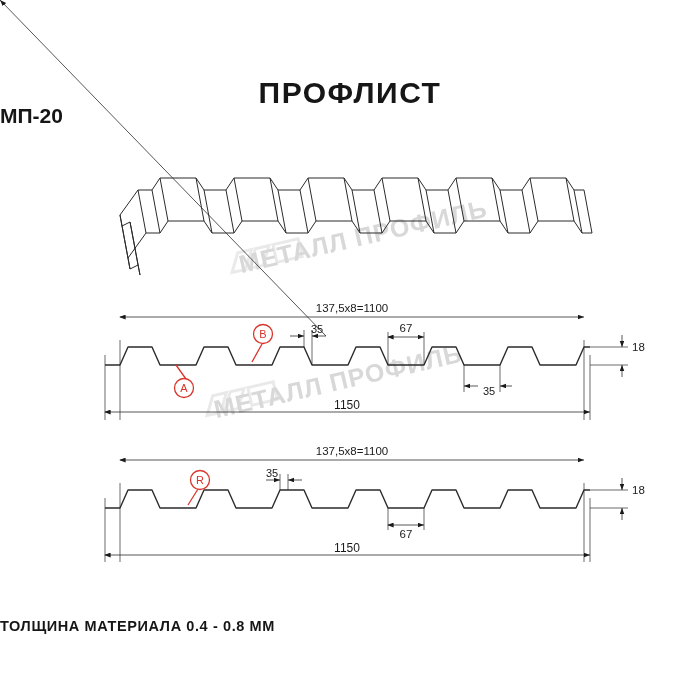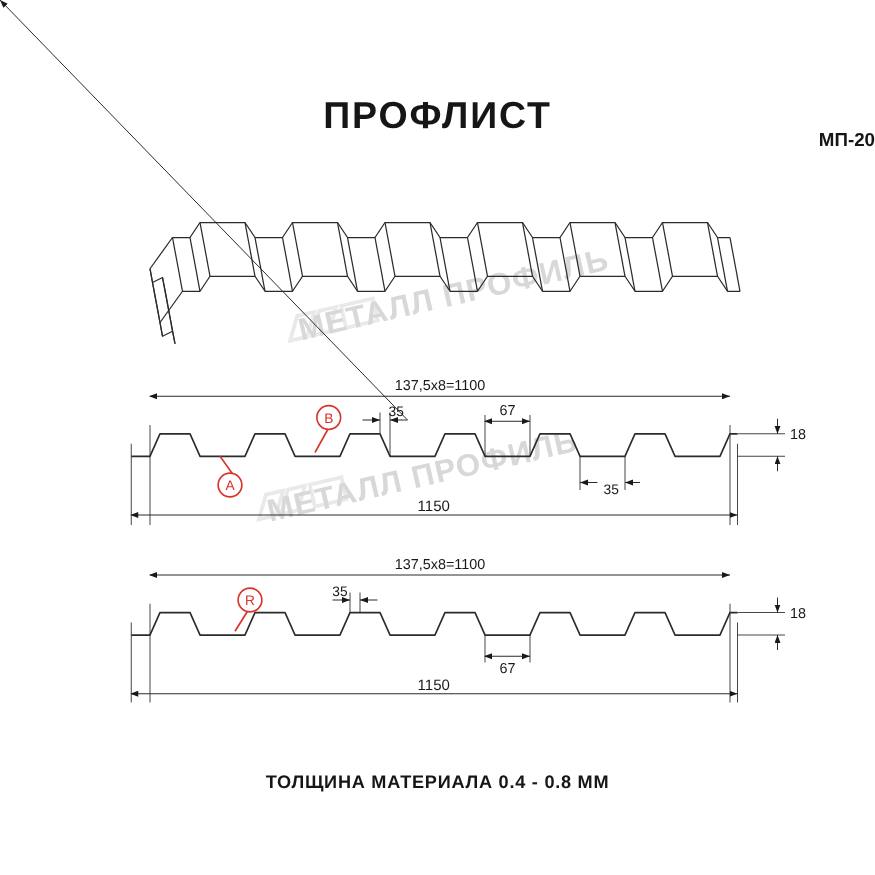--- a/index.html
+++ b/index.html
@@ -28,31 +28,31 @@
     font-size: 30px;
     font-weight: bold;
     letter-spacing: 1.5px;
     color: #161616;
   }
   .subtitle {
     position: absolute;
     left: 0;
     right: 0;
     top: 104px;
-    text-align: right;
-    font-size: 15px;
+    text-align: left;
+    font-size: 21px;
     font-weight: bold;
     color: #161616;
   }
   .footer-note {
     position: absolute;
     left: 0;
     right: 0;
     top: 618px;
-    text-align: center;
+    text-align: left;
     font-size: 14.5px;
     font-weight: bold;
     letter-spacing: 0.6px;
     color: #161616;
   }
   svg.drawing {
     position: absolute;
     left: 0;
     top: 0;
     width: 700px;

